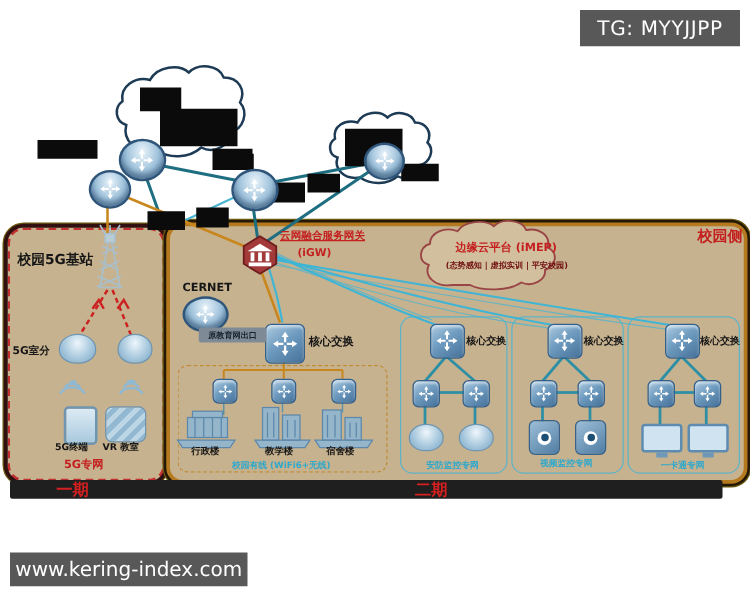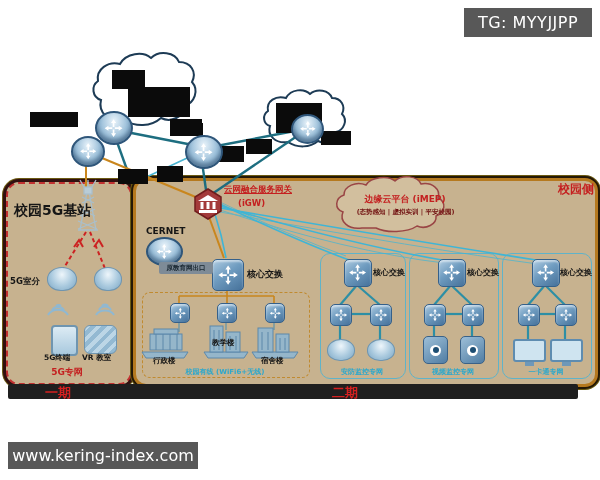--- a/index.html
+++ b/index.html
@@ -303,42 +303,42 @@
       <div class="lens"></div>
     </div>
   <div class="cam" style="left:460px;top:336px;width:23px;height:26px;">
       <div class="lens"></div>
     </div>
   <div class="monitor" style="left:513px;top:339px;width:29px;height:19px;"></div>
   <div class="monitor" style="left:550px;top:339px;width:29px;height:19px;"></div>
 
   <div class="lbl red" style="left:558px;top:183px;font-size:12px;">校园侧</div>
 
-  <div class="lbl" style="left:14px;top:202px;font-size:14px;">校园5G基站</div>
+  <div class="lbl" style="left:14px;top:202px;font-size:11px;">校园5G基站</div>
   <div class="lbl" style="left:10px;top:277px;font-size:8.5px;">5G室分</div>
   <div class="lbl" style="left:44px;top:354px;font-size:7.5px;">5G终端</div>
   <div class="lbl" style="left:82px;top:354px;font-size:7.5px;">VR 教室</div>
   <div class="lbl red center" style="left:37px;top:367px;width:60px;font-size:9px;text-align:center;">5G专网</div>
 
   <div class="lbl red" style="left:224px;top:185px;font-size:8.5px;text-decoration:underline;">云网融合服务网关</div>
   <div class="lbl red" style="left:238px;top:199px;font-size:8.5px;">(iGW)</div>
 
   <div class="lbl" style="left:146px;top:226px;font-size:9px;">CERNET</div>
   <div class="lbl center" style="left:159px;top:262px;width:54px;height:12px;font-size:6.5px;background:#7e8b97;color:#16242e;border-radius:2px;line-height:12px;">原教育网出口</div>
 
   <div class="lbl red center" style="left:345px;top:194px;width:120px;font-size:9px;">边缘云平台 (iMEP)</div>
   <div class="lbl center" style="left:338px;top:209px;width:135px;font-size:6.5px;color:#701010;">(态势感知 | 虚拟实训 | 平安校园)</div>
 
   <div class="lbl" style="left:247px;top:269px;font-size:9px;">核心交换</div>
   <div class="lbl" style="left:373px;top:268px;font-size:8px;">核心交换</div>
   <div class="lbl" style="left:467px;top:268px;font-size:8px;">核心交换</div>
   <div class="lbl" style="left:560px;top:268px;font-size:8px;">核心交换</div>
 
   <div class="lbl" style="left:153px;top:357px;font-size:7.5px;">行政楼</div>
-  <div class="lbl" style="left:212px;top:339px;font-size:7.5px;">教学楼</div>
+  <div class="lbl" style="left:212px;top:357px;font-size:7.5px;">教学楼</div>
   <div class="lbl" style="left:261px;top:357px;font-size:7.5px;">宿舍楼</div>
   <div class="lbl cyan-lbl center" style="left:150px;top:368px;width:150px;font-size:7px;">校园有线 (WiFi6+无线)</div>
 
   <div class="lbl cyan-lbl center" style="left:322px;top:368px;width:80px;font-size:7px;">安防监控专网</div>
   <div class="lbl cyan-lbl center" style="left:413px;top:368px;width:80px;font-size:7px;font-family:Liberation Mono, monospace;">视频监控专网</div>
   <div class="lbl cyan-lbl center" style="left:506px;top:368px;width:80px;font-size:7px;">一卡通专网</div>
 
   <div class="lbl" style="left:45px;top:386px;font-size:13px;color:#d42020;">一期</div>
   <div class="lbl" style="left:332px;top:386px;font-size:13px;color:#d42020;text-align:center;">二期</div>
 

